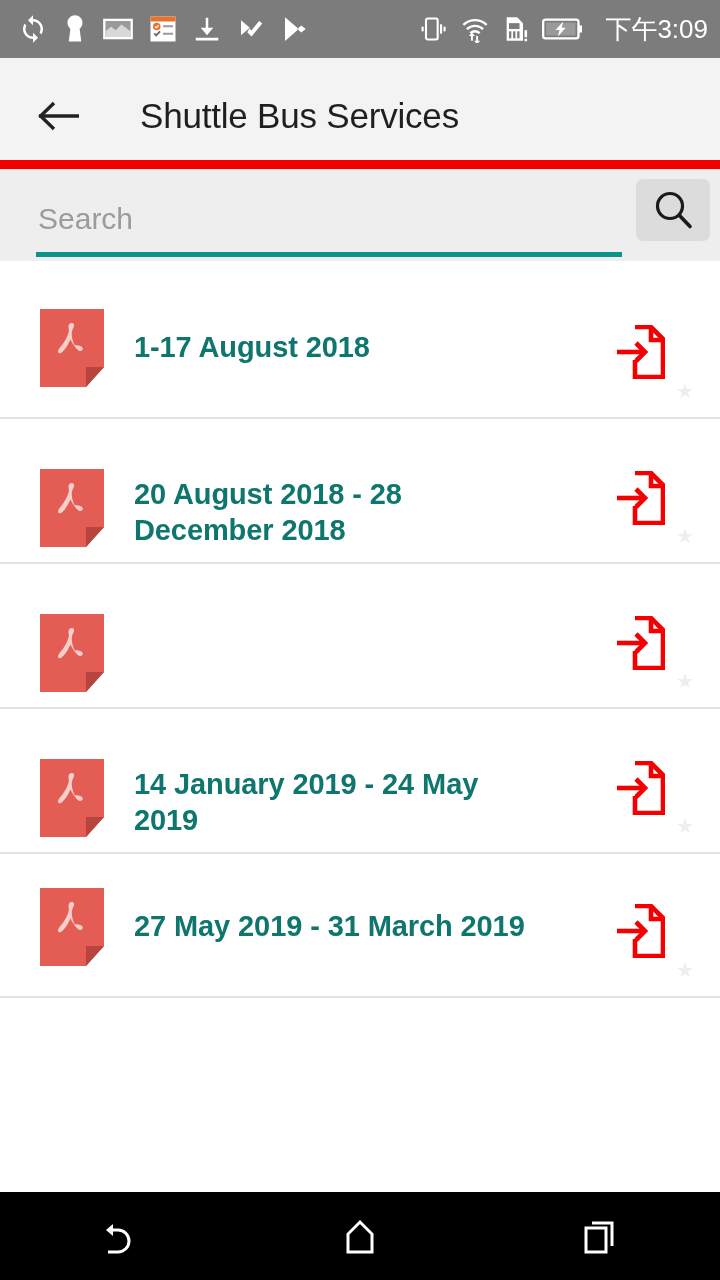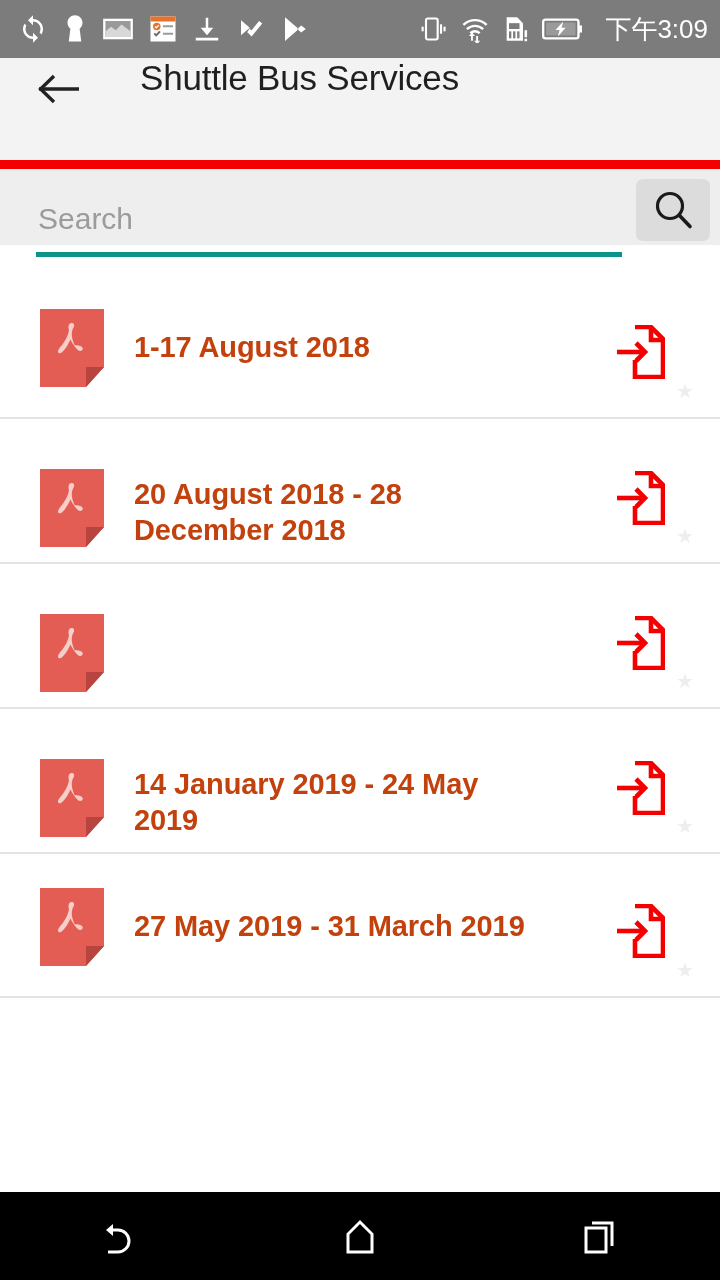--- a/index.html
+++ b/index.html
@@ -25,40 +25,40 @@
   .sb-time {
     color: #ffffff; font-size: 26px; letter-spacing: 0px;
     margin-left: 10px; white-space: nowrap;
   }
 
   
   .appbar {
     position: absolute; top: 58px; left: 0;
     width: 720px; height: 116px;
     background: #f4f3f3;
-    display: flex; 
+    display: flex; align-items: center;
   }
   .backbtn {
     width: 62px; height: 62px; margin-left: 28px;
     display: flex; align-items: center; justify-content: center;
   }
   .apptitle {
     margin-left: 50px;
     font-size: 35px; color: #1f1f1f; font-weight: 400;
     letter-spacing: -0.2px;
   }
   .redbar {
     position: absolute; top: 160px; left: 0;
     width: 720px; height: 9px; background: #f40000;
   }
 
   
   .searchzone {
     position: absolute; top: 169px; left: 0;
-    width: 720px; height: 76px;
+    width: 720px; height: 92px;
     background: #efeeee;
   }
   .searchfield {
     position: absolute; left: 36px; top: 22px;
     width: 586px; height: 66px;
   }
   .searchinput {
     width: 100%; height: 56px; border: none; outline: none;
     background: transparent;
     font-family: "Liberation Sans", sans-serif;
@@ -88,21 +88,21 @@
     border-bottom: 2px solid #e4e4e4;
     display: flex; align-items: flex-start;
   }
   .row.h1 { height: 144px; }
   .row.h2 { height: 145px; align-items: center; }
   .pdficon { margin: 34px 0 0 40px; flex: 0 0 auto; }
   .rowtitle {
     margin: 54px 0 0 30px;
     width: 400px;
     font-size: 29px; font-weight: 700;
-    color: #c2410c; line-height: 36px;
+    color: #0f766e; line-height: 36px;
     letter-spacing: -0.1px;
   }
   .row.h2 .rowtitle { margin-top: 42px; }
   .openicon {
     position: absolute; right: 55px; top: 50px;
   }
   .row.h2 .openicon { top: 52px; }
   .starmark {
     position: absolute; right: 26px; bottom: 16px;
     font-size: 20px; color: #eeeeee; line-height: 1;

